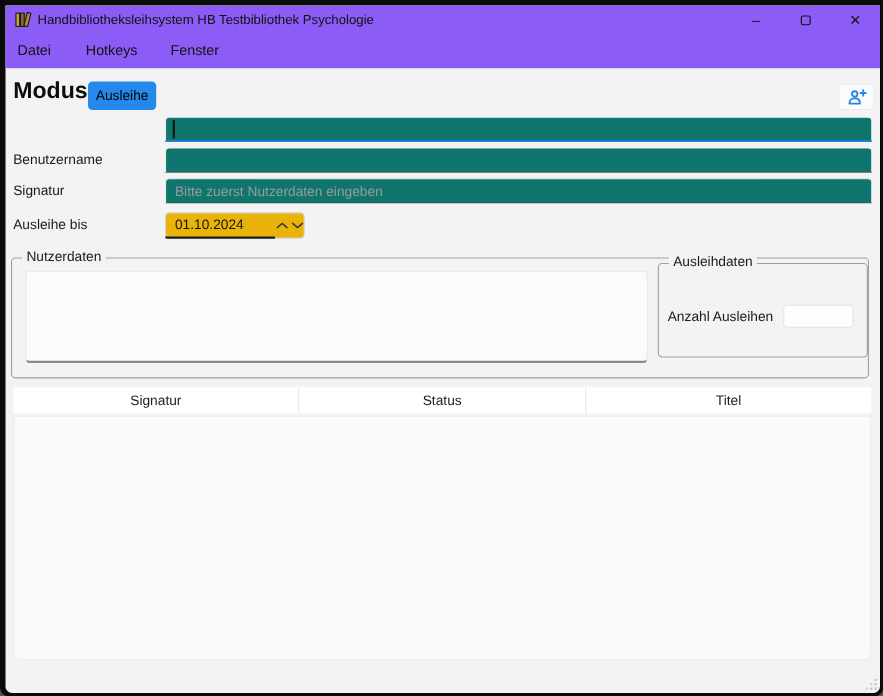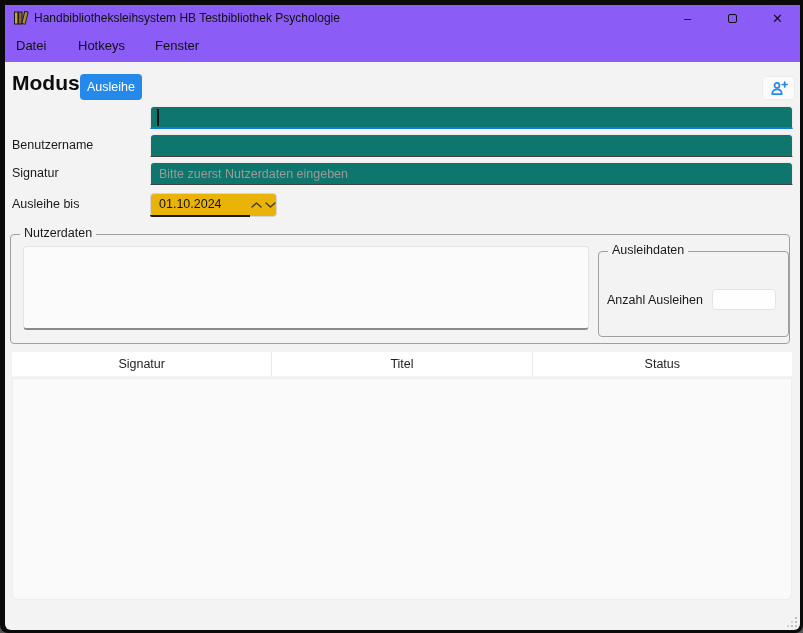--- a/index.html
+++ b/index.html
@@ -24,21 +24,21 @@
   .wc .box { width:9px; height:9px; border:1.2px solid #111; border-radius:2px; display:block; }
 
   .menubar { position:absolute; left:0; top:28px; height:26px; width:639px; }
   .menu-item { position:absolute; top:0; height:26px; line-height:26px; font-size:13px; color:#111; padding:0 4px; }
   .mi-0 { left:7px; } .mi-1 { left:69px;text-align:center; } .mi-2 { left:146px; }
 
   
   .modus-heading { position:absolute; left:7px; top:66px; font-size:21px; font-weight:700; color:#0d0d0d; }
   .mode-btn {
     position:absolute; left:75px; top:69px; width:62px; height:26px;
-    background:#2489ea; color:#ffffff; font-size:12.5px; border:none; border-radius:4px;
+    background:#2489ea; color:#000000; font-size:12.5px; border:none; border-radius:4px;
     display:flex; align-items:center; justify-content:center;
   }
   .adduser-btn {
     position:absolute; left:757px; top:71px; width:33px; height:24px;
     background:#fbfbfb; border:1px solid #ececec; border-radius:4px;
     display:flex; align-items:center; justify-content:center;
   }
 
   
   .f-label { position:absolute; left:7px; height:23px; line-height:23px; font-size:12.5px; color:#1a1a1a; white-space:nowrap; }
@@ -67,21 +67,21 @@
 
   
   .groupbox { position:absolute; border:1px solid #9f9f9f; border-radius:4px; }
   .gb-title { position:absolute; top:-9px; left:9px; background:#f3f3f3; padding:0 4px; font-size:12.5px; line-height:15px; color:#1a1a1a; white-space:nowrap; }
   .gb-nutzer { left:5px; top:229px; width:780px; height:110px;padding-left:39px; }
   .user-textarea {
     position:absolute; left:12px; top:11px; width:566px; height:84px;
     background:#fbfbfb; border:1px solid #e4e4e4; border-bottom:2px solid #8a8a8a;
     border-radius:4px; resize:none; outline:none; font-family:"Liberation Sans",sans-serif; font-size:12.5px; padding:4px 6px;
   }
-  .gb-ausleih { left:587px; top:16px; width:191px; height:86px; }
+  .gb-ausleih { left:587px; top:4px; width:191px; height:86px; }
   .anzahl-label { position:absolute; left:8px; top:40px; height:16px; line-height:16px; font-size:12.5px; white-space:nowrap; }
   .anzahl-input {
     position:absolute; left:113px; top:37px; width:64px; height:21px;
     background:#fefefe; border:1px solid #e3e3e3; border-radius:4px;
     font-family:"Liberation Sans",sans-serif; font-size:12.5px; padding:0 5px; outline:none;
   }
 
   
   .thead { position:absolute; left:7px; top:347px; width:780px; height:24px; background:#ffffff; display:flex; border-radius:2px 2px 0 0; }
   .th { flex:1; display:flex; align-items:center; justify-content:center; font-size:12.5px; color:#1f1f1f; border-right:1px solid #e8e8e8; }
@@ -166,22 +166,22 @@
 
       <div class="groupbox gb-ausleih">
         <span class="gb-title">Ausleihdaten</span>
         <span class="anzahl-label">Anzahl Ausleihen</span>
         <input class="anzahl-input" type="text" value="" style="">
       </div>
     </div>
 
     <div class="thead">
       <div class="th">Signatur</div>
+      <div class="th">Status</div>
       <div class="th">Titel</div>
-      <div class="th">Status</div>
     </div>
     <div class="tbody"></div>
 
     <svg class="resize-grip" viewBox="0 0 11 11">
       <rect x="8" y="0" width="2" height="2" fill="#b5b5b5"></rect>
       <rect x="8" y="4" width="2" height="2" fill="#b5b5b5"></rect>
       <rect x="8" y="8" width="2" height="2" fill="#b5b5b5"></rect>
       <rect x="4" y="4" width="2" height="2" fill="#c6c6c6"></rect>
       <rect x="4" y="8" width="2" height="2" fill="#b5b5b5"></rect>
       <rect x="0" y="8" width="2" height="2" fill="#c6c6c6"></rect>

